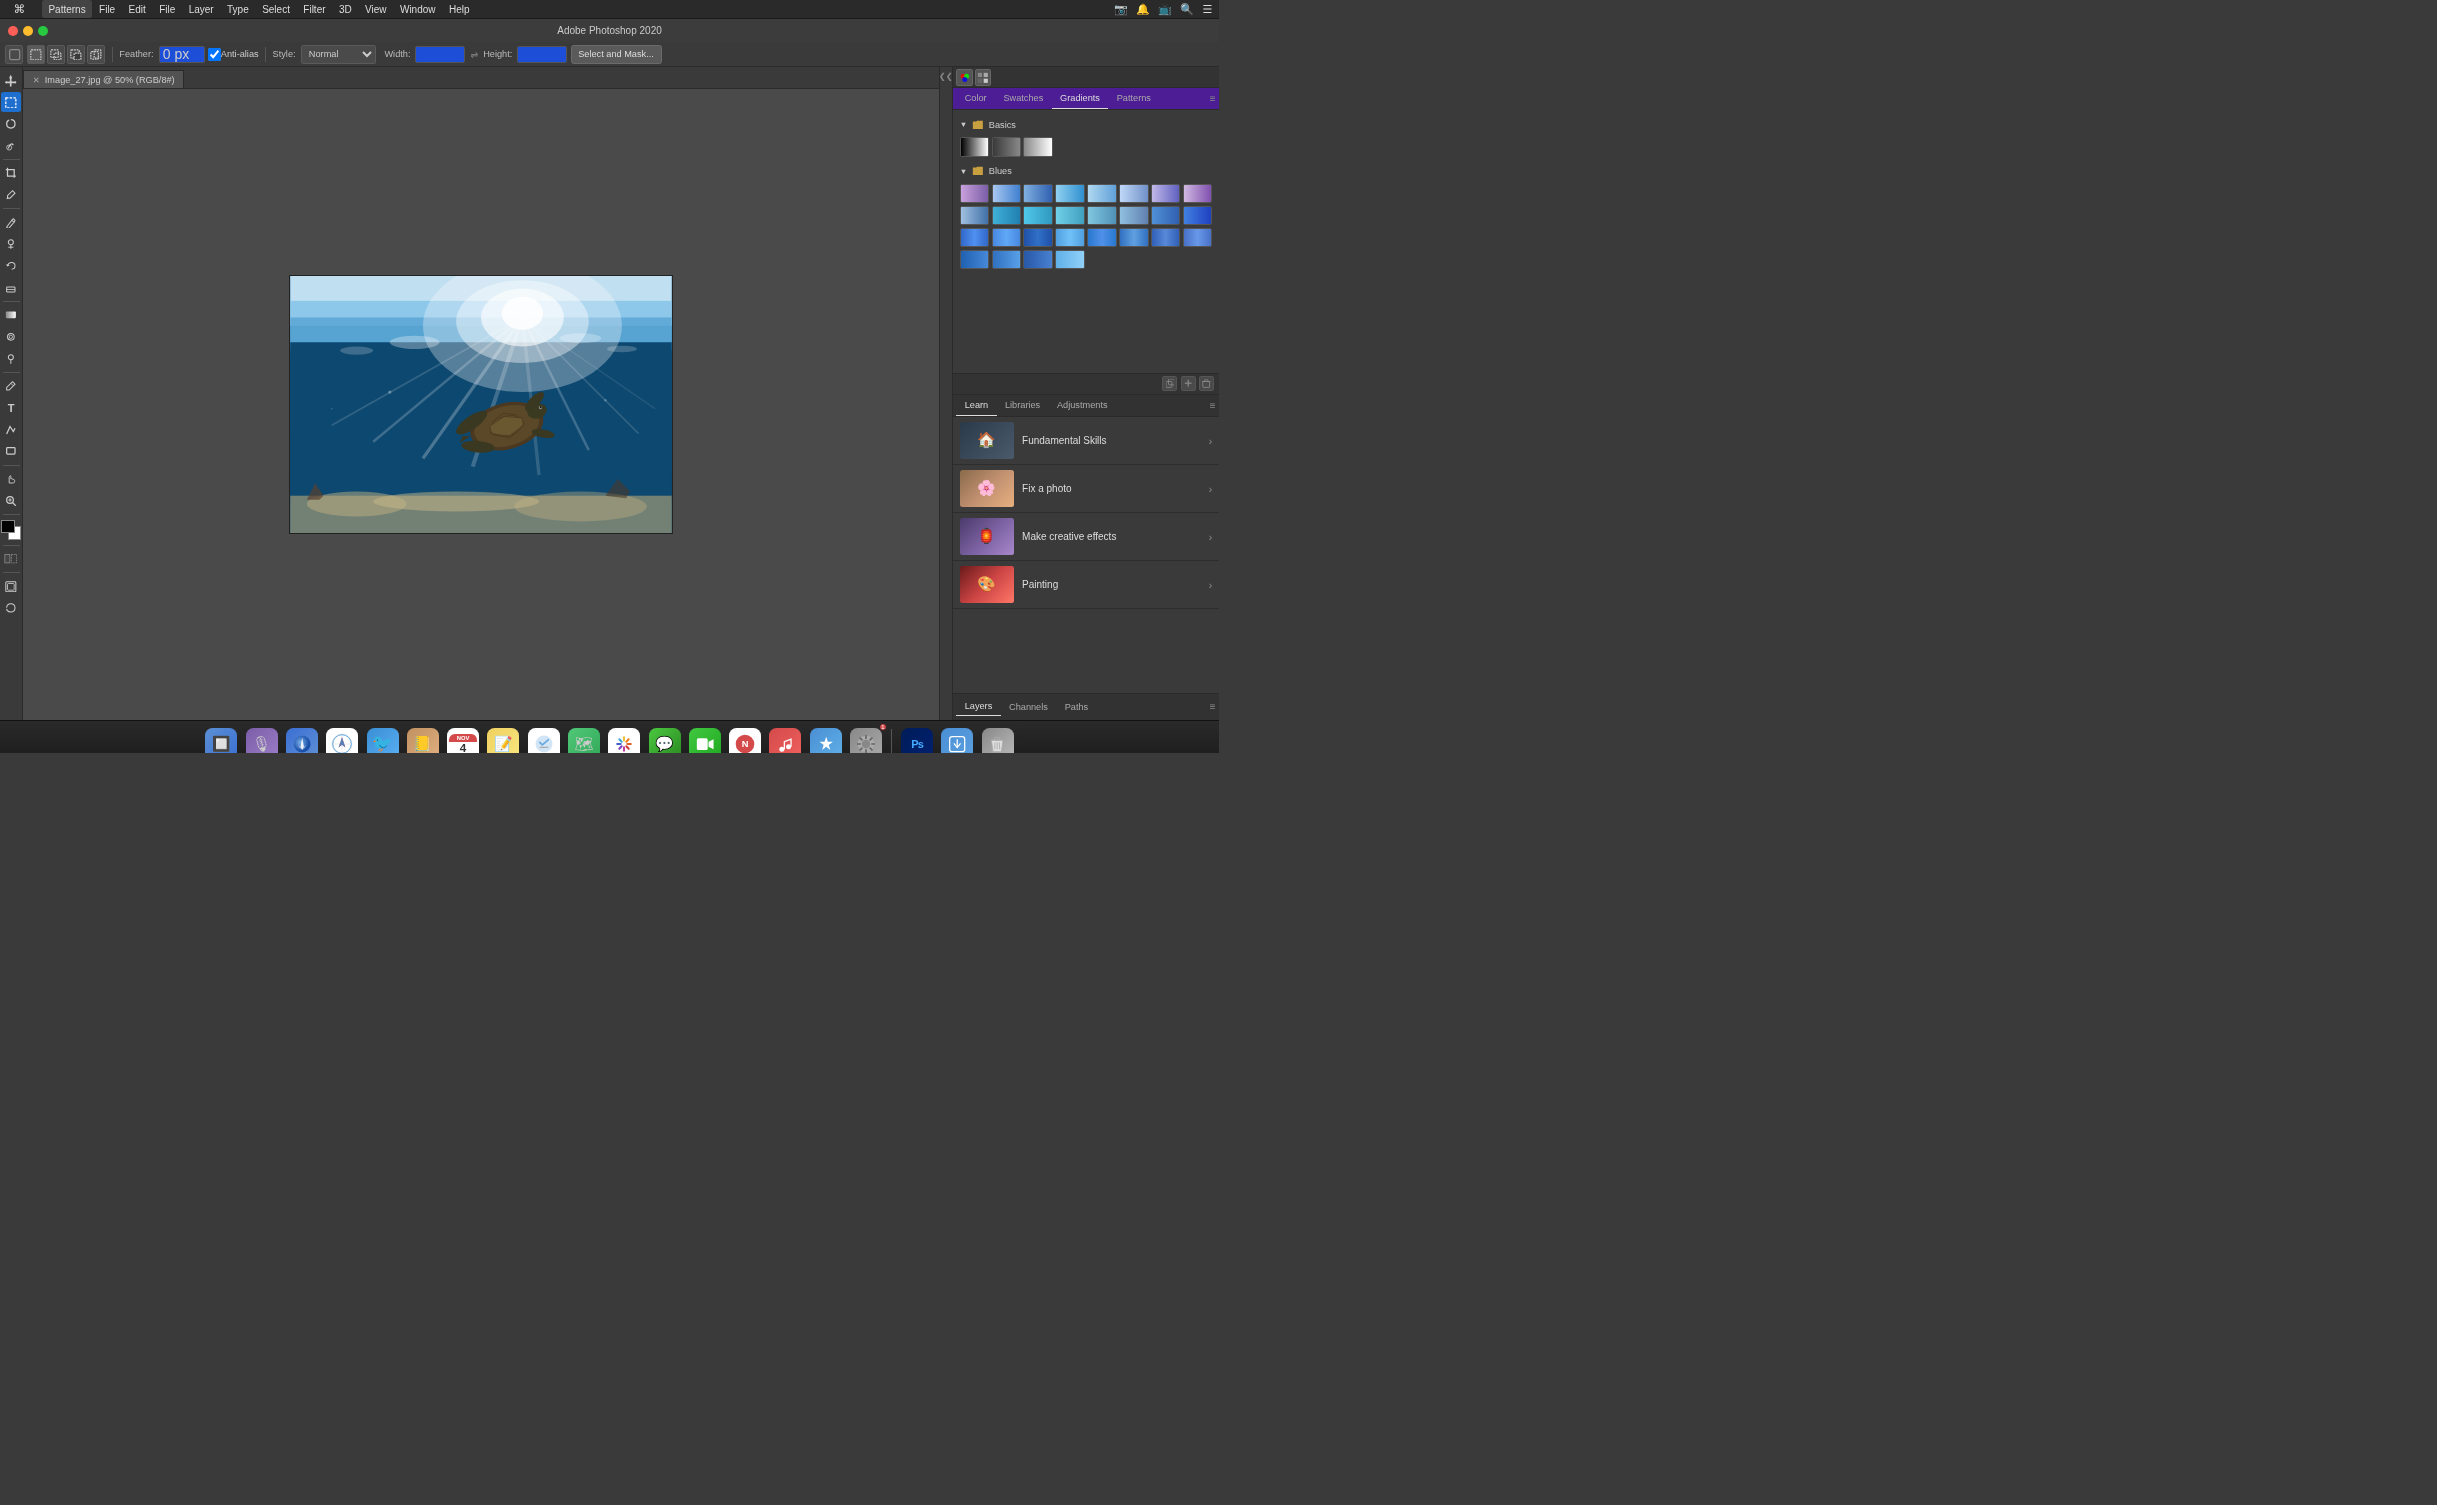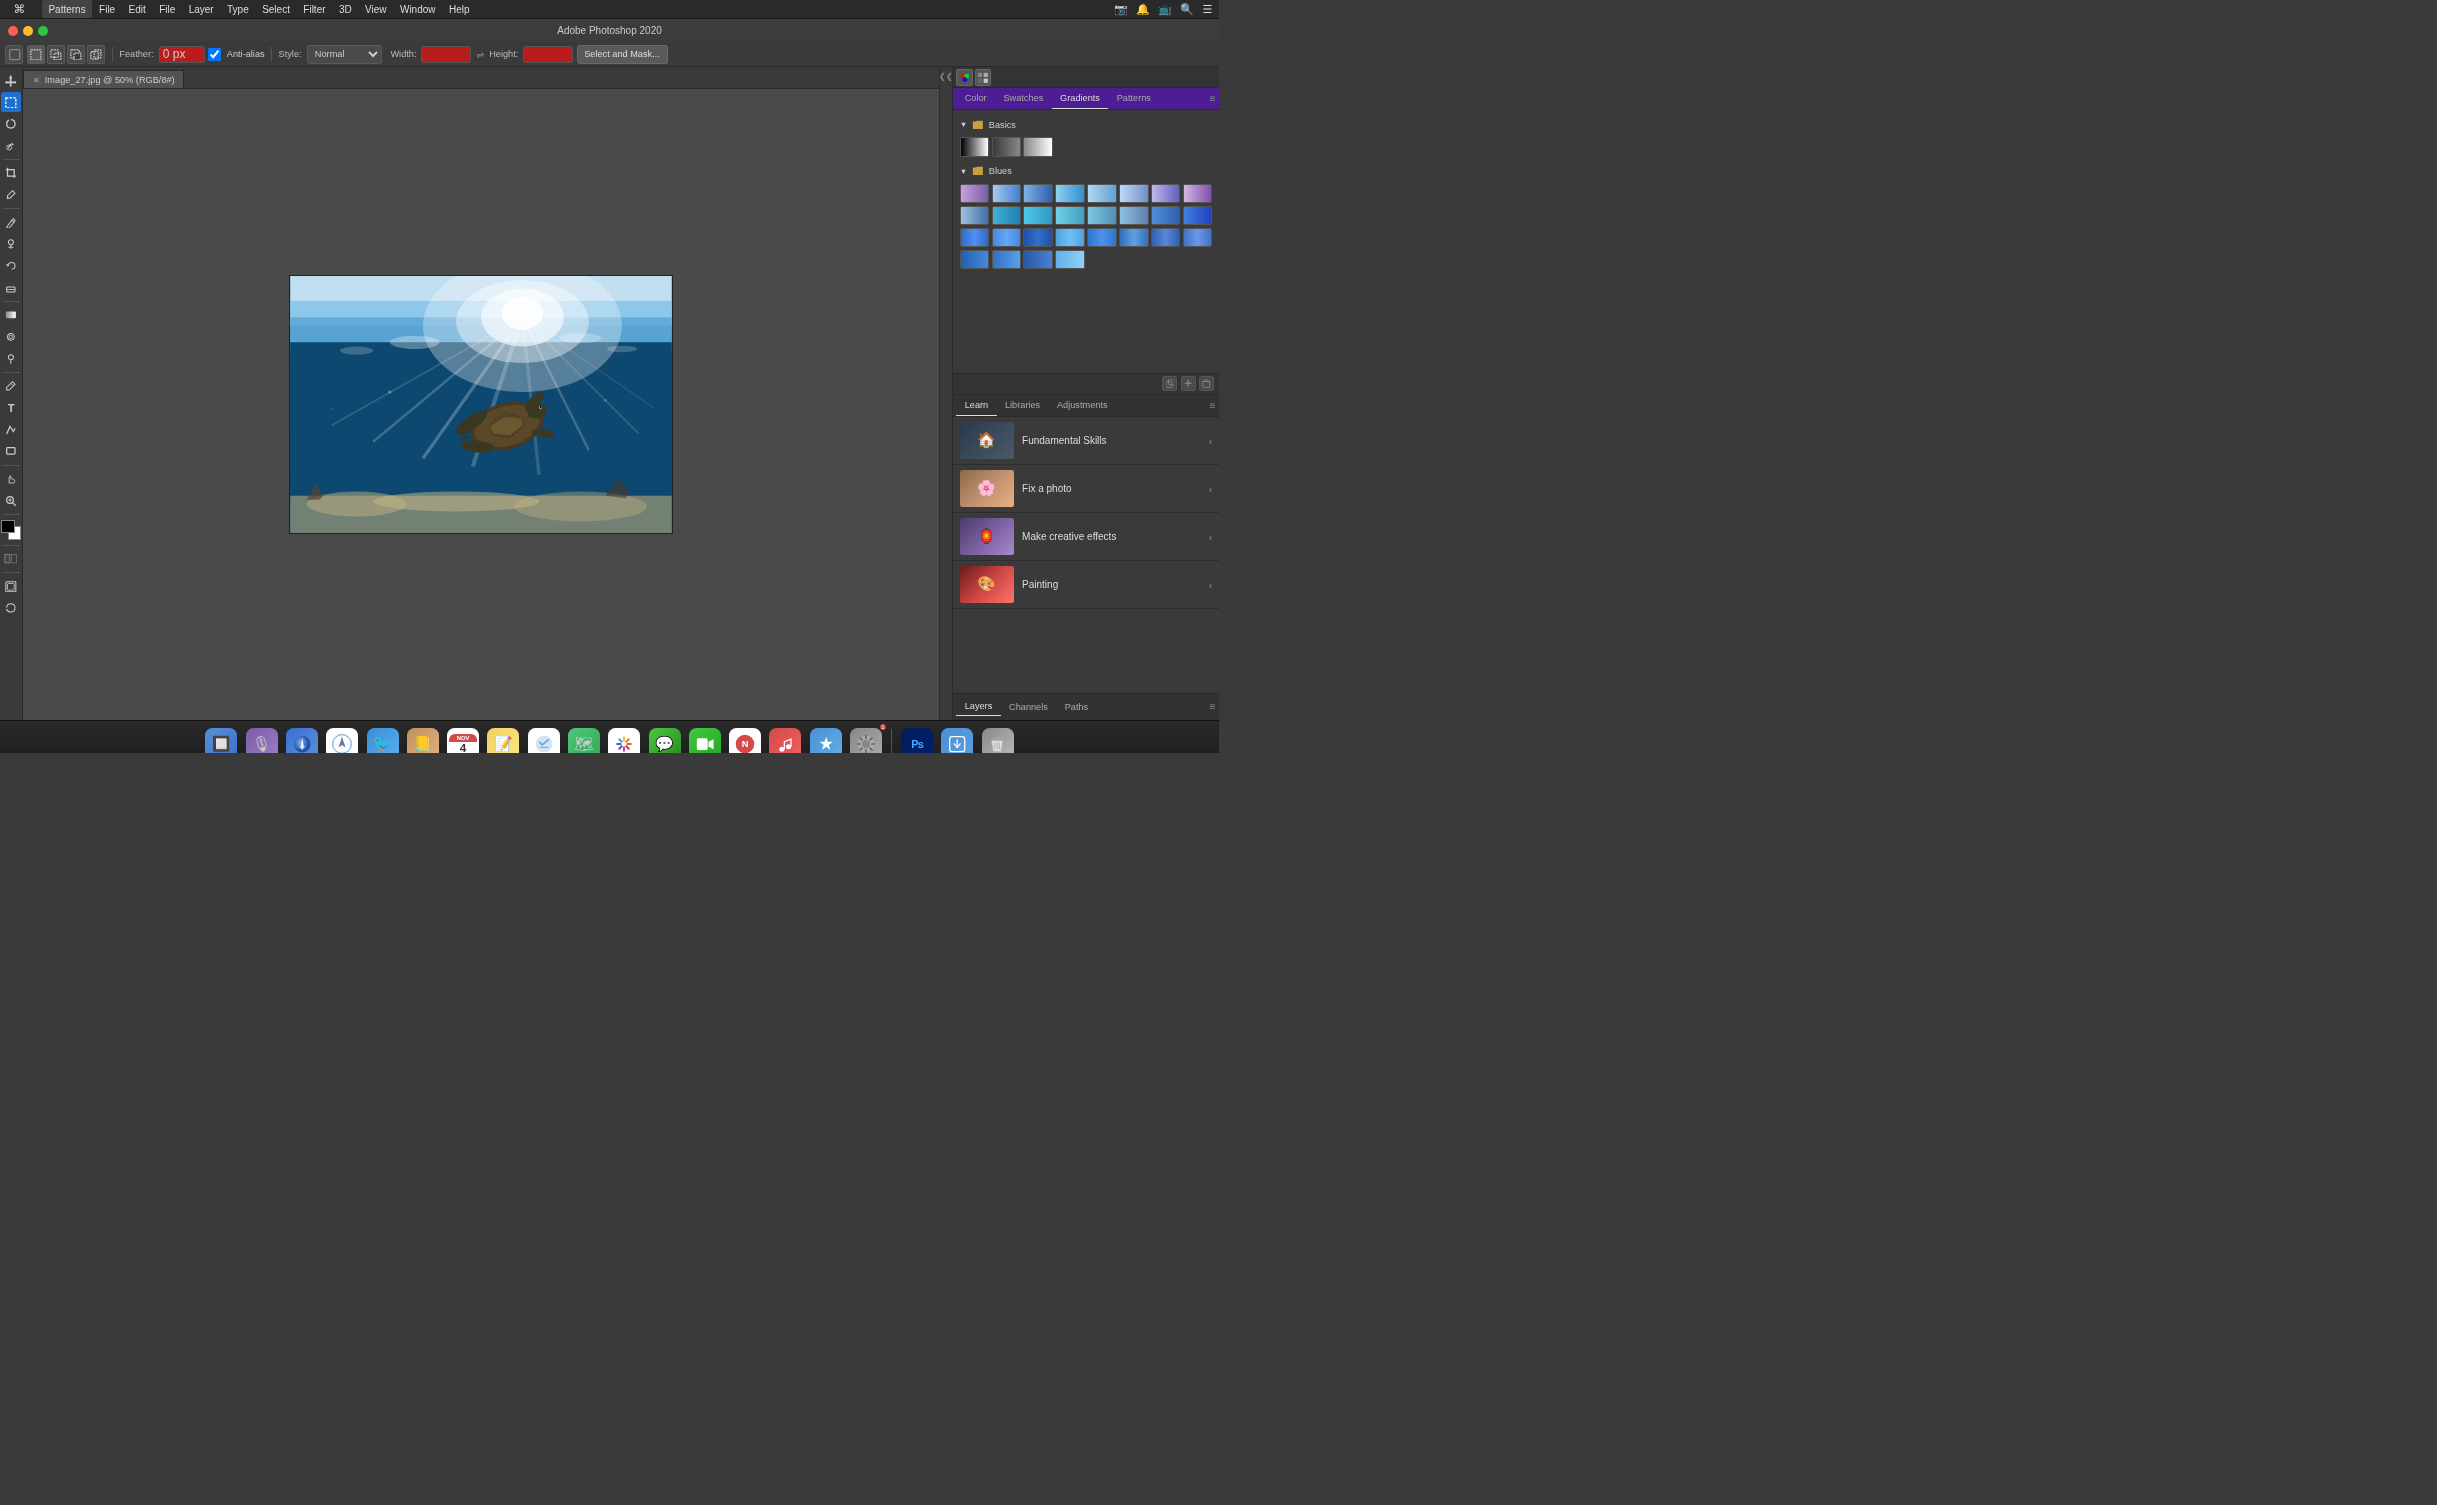--- a/index.html
+++ b/index.html
@@ -99,39 +99,39 @@
       display: flex;
       align-items: center;
       justify-content: center;
       cursor: pointer;
       color: #ccc;
       font-size: 9.2px;
     }
     .options-separator { width: 0.8px; height: 15px; background: #555; margin: 0 3.3px; }
     .options-label { color: #bbb; margin-right: 1.7px; }
     .options-input {
-      background: #b91c1c;
+      background: #1d4ed8;
       border: 0.8px solid #555;
       color: #ccc;
       height: 16.7px;
       padding: 0 3.3px;
-      font-size: 12px;
+      font-size: 14px;
       width: 46px;
       border-radius: 1.7px;
     }
     .options-select {
       background: #4a4a4a;
       border: 0.8px solid #5a5a5a;
       color: #ccc;
       height: 18.4px;
       padding: 0 3.3px;
       font-size: 9.2px;
       border-radius: 1.7px;
     }
-    .options-checkbox-wrap { display: flex; align-items: center; gap: 6px; }
+    .options-checkbox-wrap { display: flex; align-items: center; gap: 0; }
     .select-mask-btn {
       background: #5a5a5a;
       border: 0.8px solid #6a6a6a;
       color: #ddd;
       height: 18.4px;
       padding: 0 6.7px;
       font-size: 9.2px;
       border-radius: 2.5px;
       cursor: pointer;
     }

